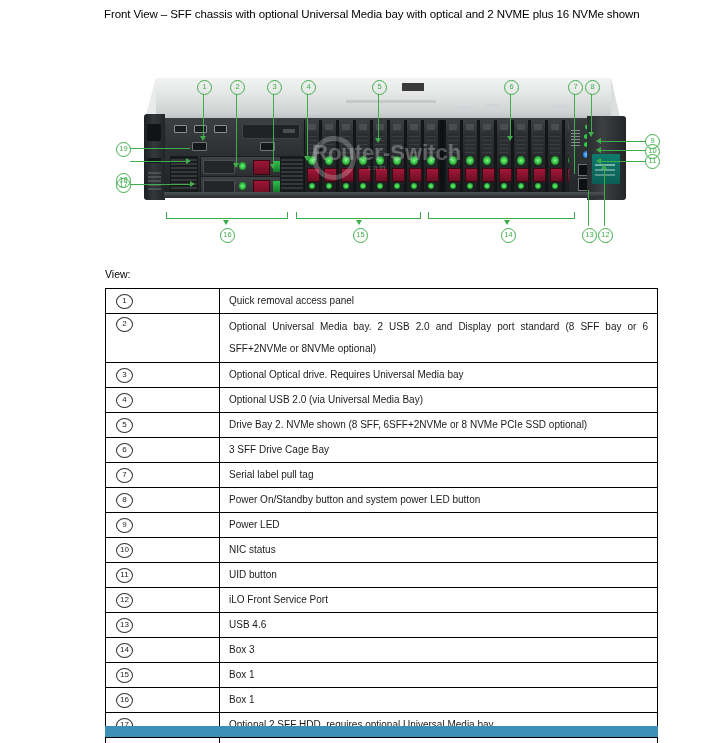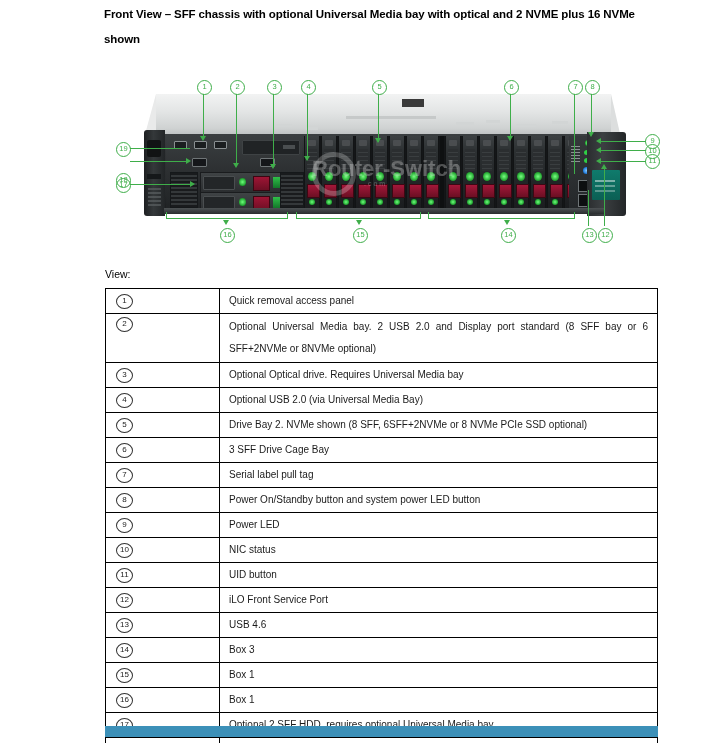--- a/index.html
+++ b/index.html
@@ -16,40 +16,40 @@
     overflow: hidden;
   }
 
   
   .heading {
     position: absolute;
     left: 104px;
     top: 2px;
     width: 560px;
     font-size: 11.5px;
-    font-weight: bold;
+    font-weight: normal;
     line-height: 25px;
     letter-spacing: -0.1px;
     color: #000;
   }
 
   
   .figure {
     position: absolute;
     left: 104px;
     top: 72px;
     width: 570px;
     height: 180px;
   }
 
   
   .chassis {
     position: absolute;
     left: 40px;
-    top: 22px;
+    top: 6px;
     width: 482px;
     height: 120px;
   }
   
   .lid {
     position: absolute;
     left: 12px;
     top: 0px;
     width: 455px;
     height: 44px;

